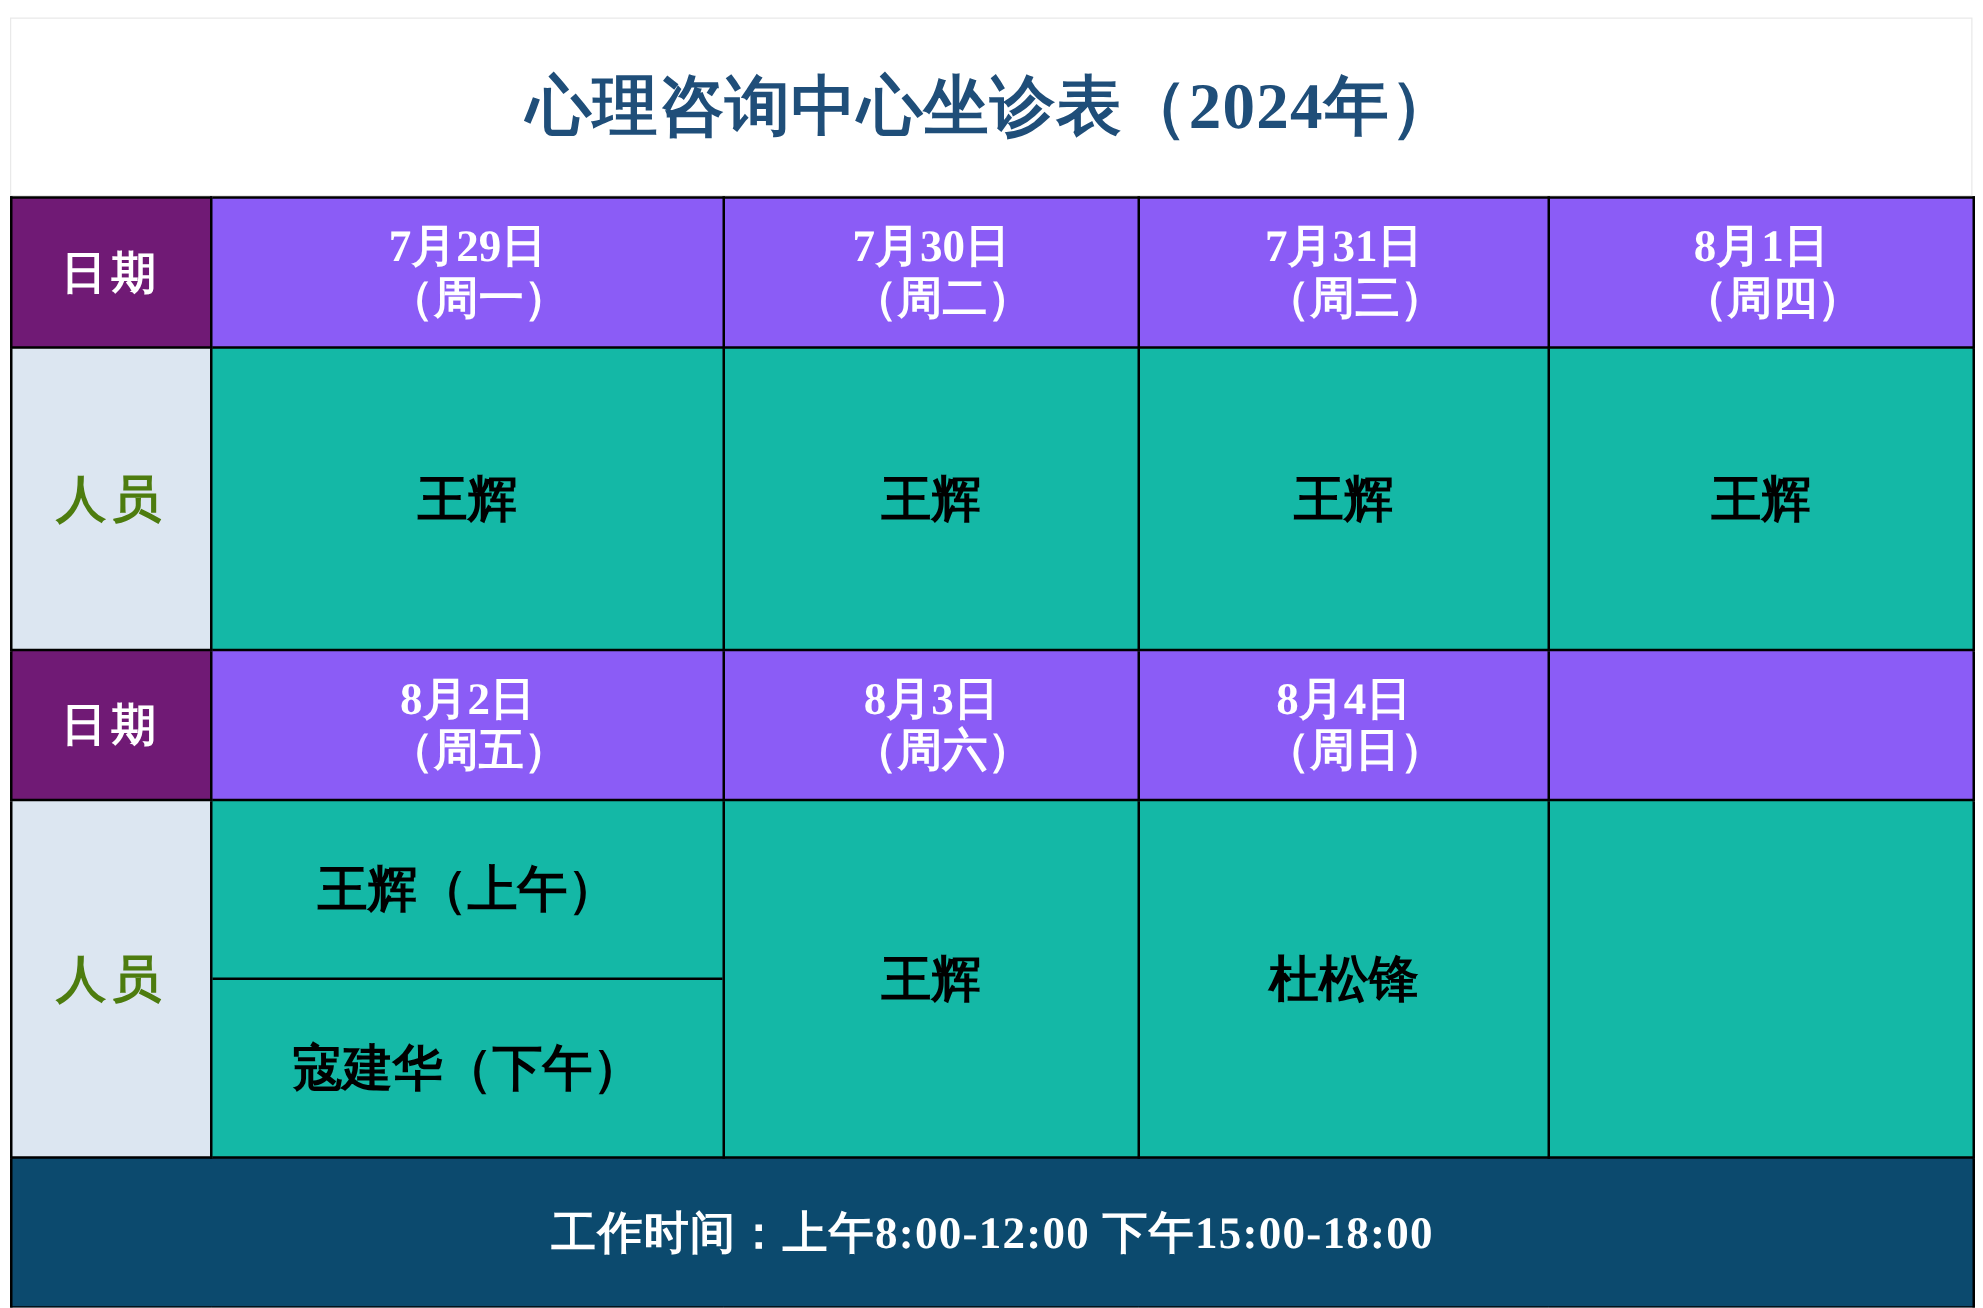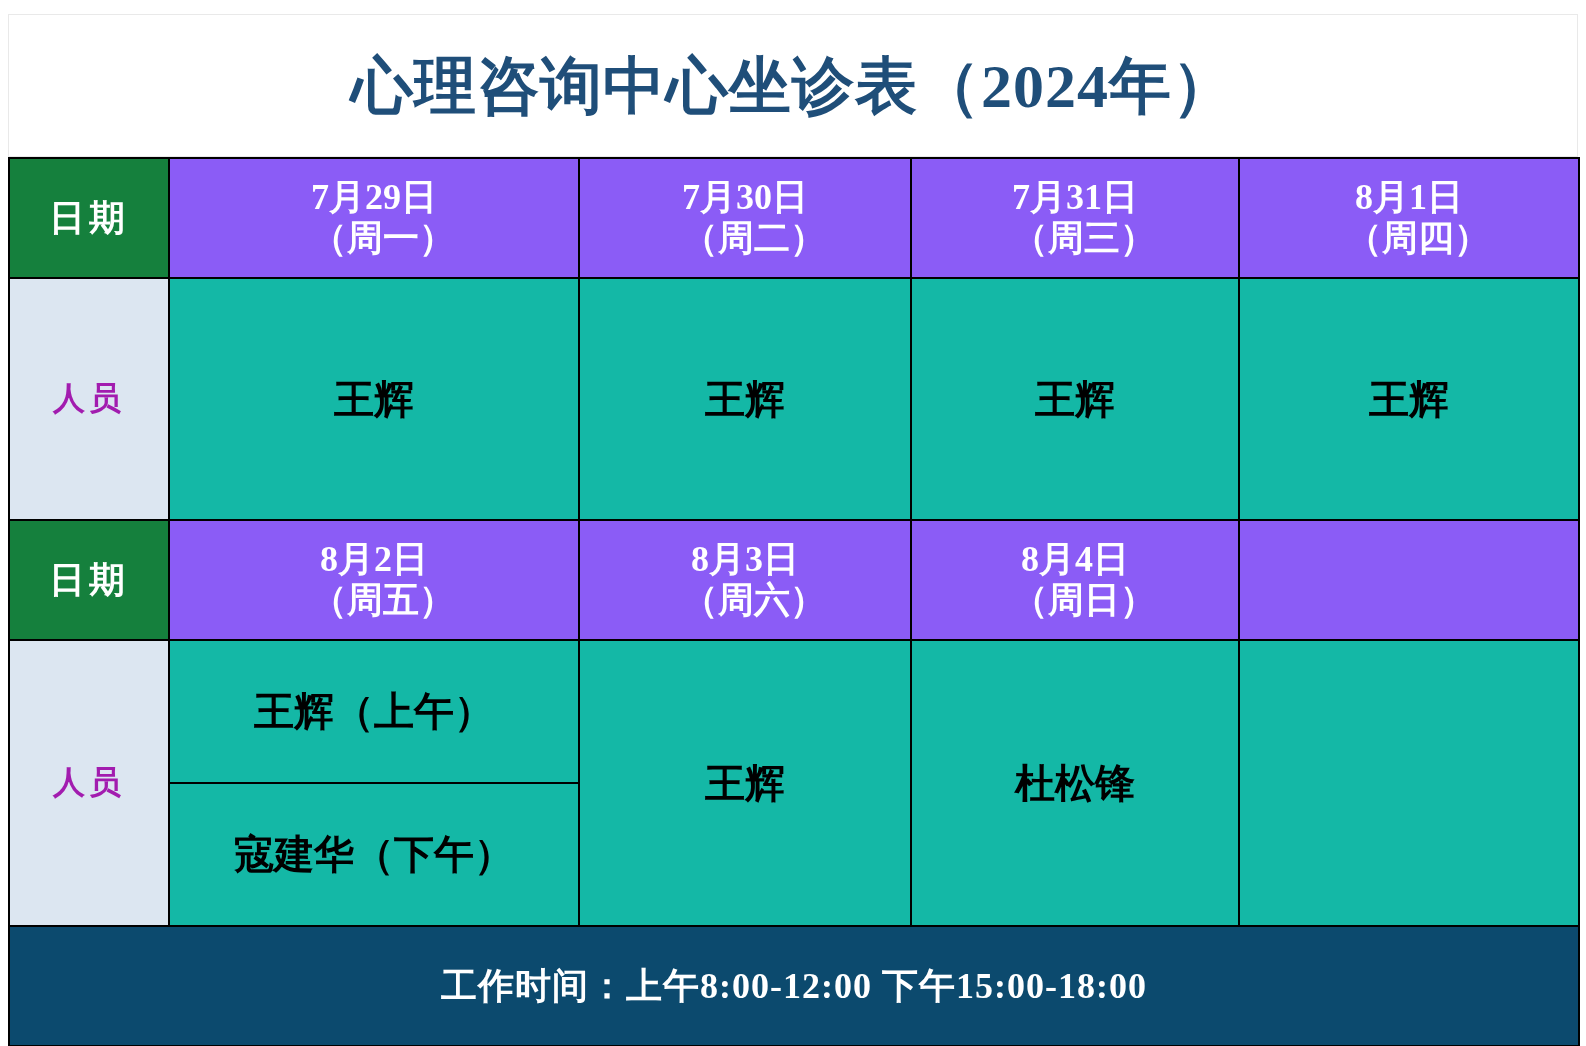--- a/index.html
+++ b/index.html
@@ -30,21 +30,21 @@
     height: 143px;
     background: #ffffff;
     border: 1px solid #e9e9e9;
     box-sizing: border-box;
     display: flex;
     align-items: center;
     justify-content: center;
   }
   .title-text {
     font-family: "Liberation Serif", "DejaVu Serif", serif;
-    font-size: 62px;
+    font-size: 52px;
     font-weight: 700;
     color: #1f4e79;
     letter-spacing: 1px;
     line-height: 1;
     white-space: nowrap;
   }
 
   
   .grid {
     position: absolute;
@@ -63,21 +63,21 @@
   }
 
   col.c0 { width: 160px; }
   col.c1 { width: 410px; }
   col.c2 { width: 332px; }
   col.c3 { width: 328px; }
   col.c4 { width: 340px; }
 
   
   .date-label {
-    background: #15803d;
+    background: #701a75;
     color: #ffffff;
     font-size: 36px;
     font-weight: 700;
     height: 118px;
     letter-spacing: 4px;
   }
   .date-cell {
     background: #8b5cf6;
     color: #ffffff;
     font-size: 36px;
@@ -85,22 +85,22 @@
     height: 118px;
     line-height: 1.15;
   }
   .date-cell .d-line1 { display: block; }
   .date-cell .d-line2 { display: block; padding-left: 18px; }
   .date-cell.empty { color: transparent; }
 
   
   .person-label {
     background: #dce6f1;
-    color: #a21caf;
-    font-size: 32px;
+    color: #4d7c0f;
+    font-size: 40px;
     font-weight: 700;
     letter-spacing: 4px;
   }
 
   
   .person-cell {
     background: #14b8a6;
     color: #000000;
     font-size: 40px;
     font-weight: 700;

